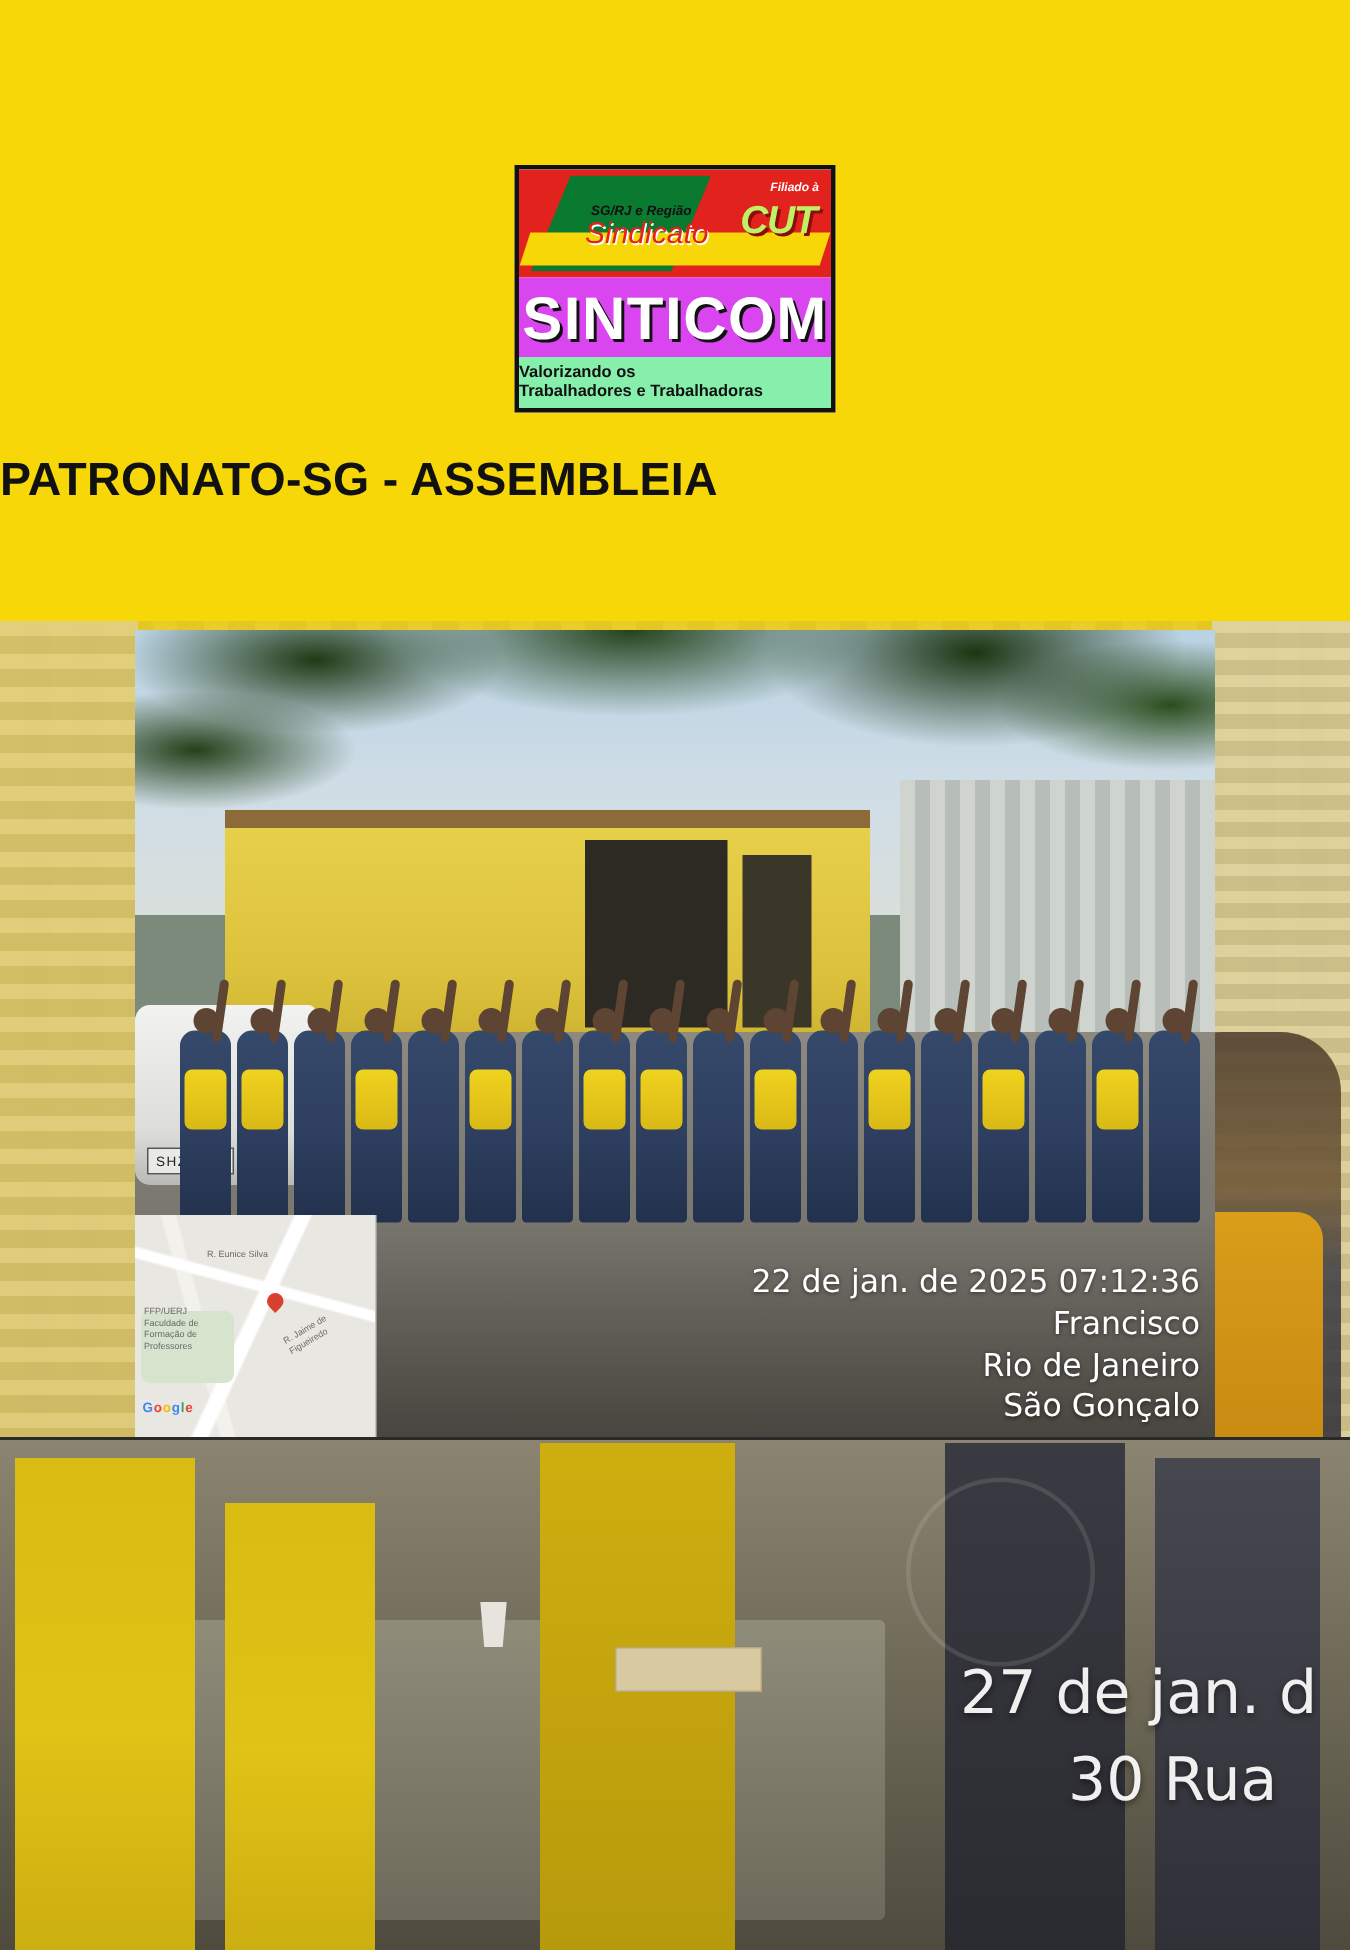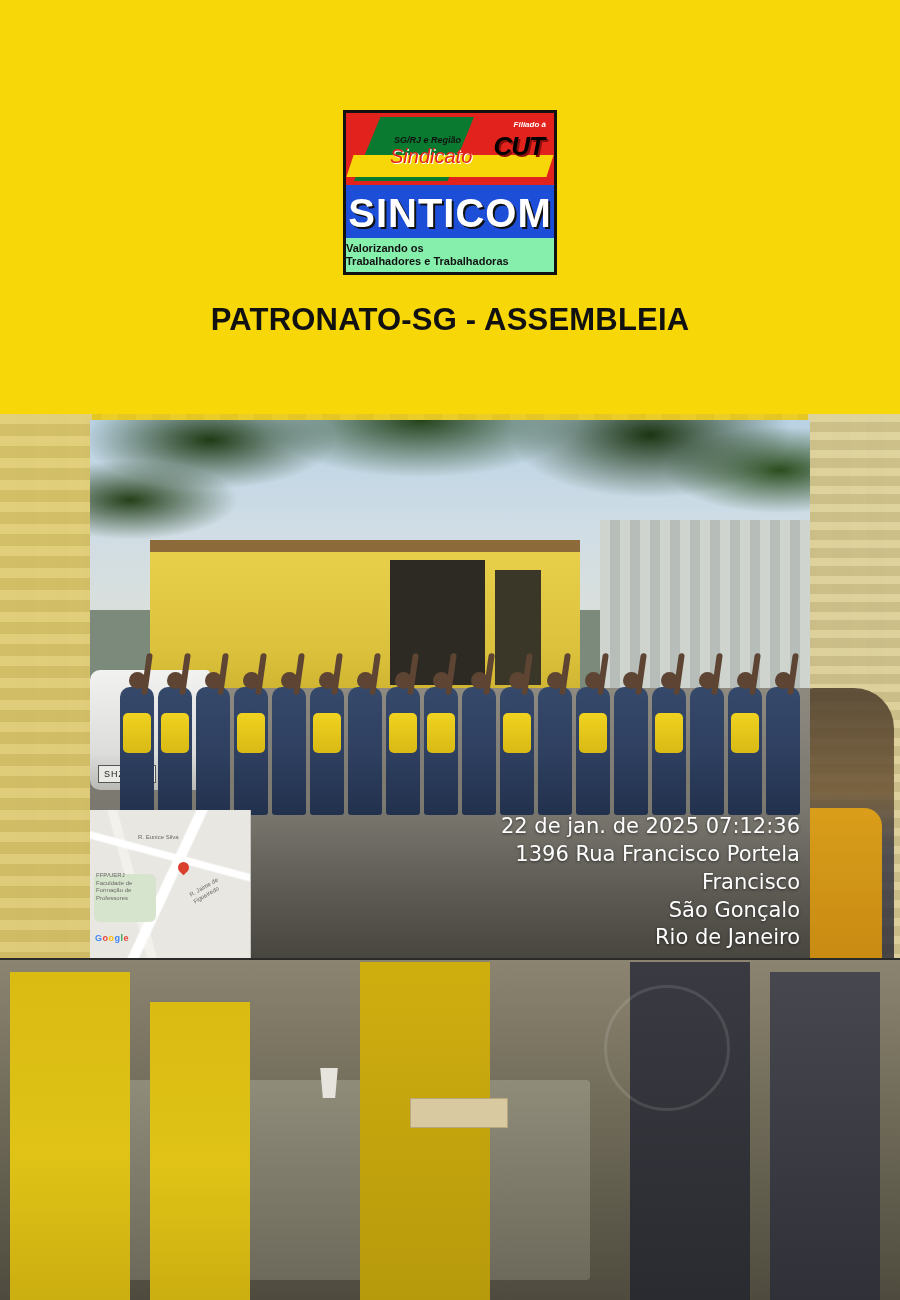--- a/index.html
+++ b/index.html
@@ -94,31 +94,31 @@
     color: #ffffff;
     font-style: italic;
     text-align: center;
     line-height: 1;
   }
   .logo-cut {
     position: absolute;
     right: 10px; top: 18px;
     font-size: 26px;
     font-weight: bold;
-    color: #000000;
+    color: #bef264;
     font-style: italic;
     letter-spacing: -1px;
     text-shadow: 2px 2px 0 #8a0f0c;
   }
   .logo-main {
     position: absolute;
     left: 0; top: 72px;
     width: 100%;
     height: 56px;
-    background: #1d4ed8;
+    background: #d946ef;
     display: flex;
     align-items: center;
     justify-content: center;
   }
   .logo-main span {
     font-size: 40px;
     font-weight: bold;
     color: #ffffff;
     letter-spacing: 1px;
     line-height: 1;
@@ -138,21 +138,20 @@
   .logo-bottom span {
     font-size: 11px;
     font-weight: bold;
     color: #111;
     line-height: 1.15;
   }
 
   
   .title-block {
     margin-top: 24px;
-    text-align: center;
     width: 100%;
   }
   .title-line {
     font-size: 31px;
     font-weight: bold;
     color: #111111;
     line-height: 1.38;
     letter-spacing: 0.2px;
   }
 
@@ -584,36 +583,39 @@
 Formação de
 Professores</div>
         <div class="map-label l3">R. Jaime de Figueiredo</div>
         <div class="map-attrib">
           <span class="g1">G</span><span class="g2">o</span><span class="g3">o</span><span class="g1">g</span><span class="g4">l</span><span class="g2">e</span>
         </div>
       </div>
 
       <div class="stamp">
         <div>22 de jan. de 2025 07:12:36</div>
-        <div>1396 Rua Francisco Portela</div>
         <div>Francisco</div>
+        <div>Rio de Janeiro</div>
         <div>São Gonçalo</div>
-        <div>Rio de Janeiro</div>
       </div>
     </div>
   </div>
 
   <div class="photo2">
     <div class="p2-bg"></div>
     <div class="p2-table"></div>
     <div class="p2-person a"></div>
     <div class="p2-person b"></div>
     <div class="p2-person c"></div>
     <div class="p2-person d"></div>
     <div class="p2-person e"></div>
   </div>
 
   <div class="p2-logo-watermark"></div>
   <div class="p2-cup"></div>
   <div class="p2-box"></div>
 
+  <div class="p2-stamp">
+    <span>27 de jan. d</span>
+    <span class="l2">30 Rua</span>
+  </div>
 
 </div>
 
 </body></html>

